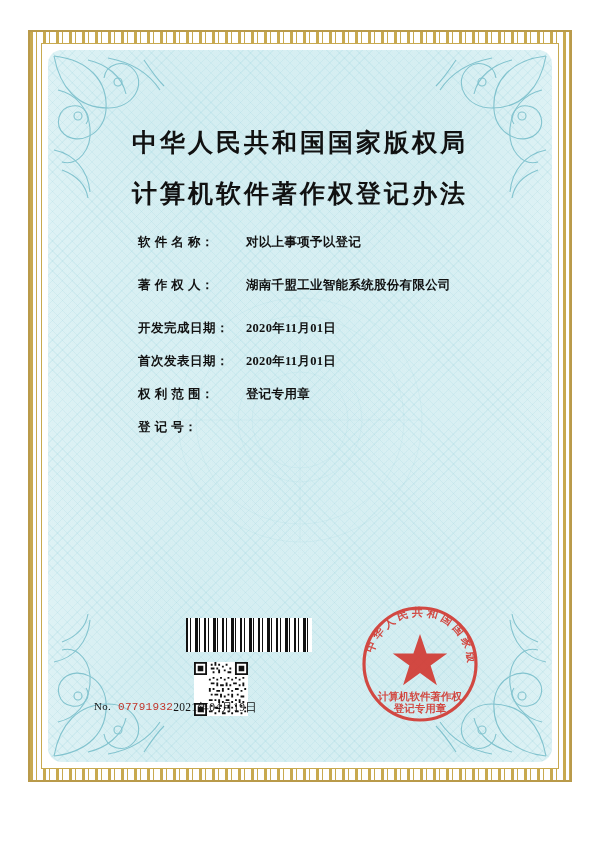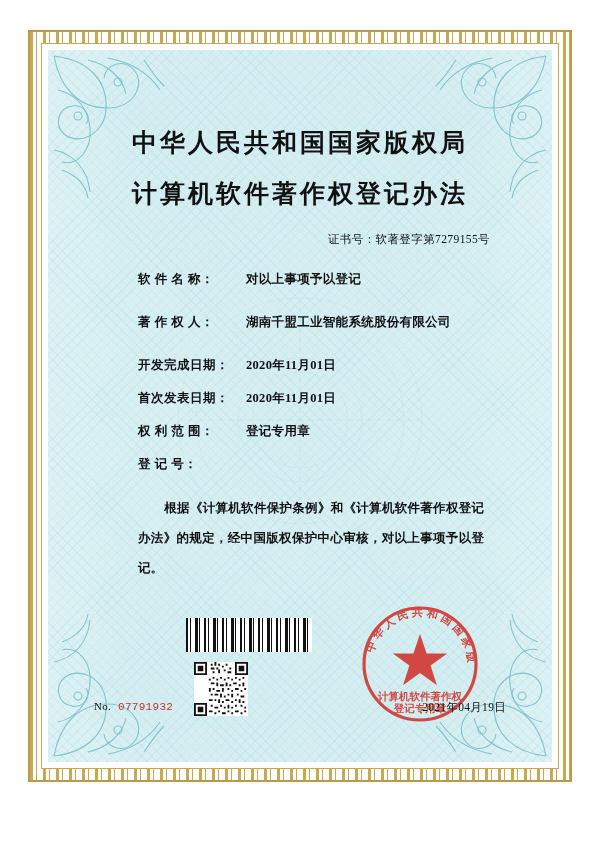--- a/index.html
+++ b/index.html
@@ -60,20 +60,21 @@
     bottom: 20px;
     background:
       radial-gradient(ellipse at 20% 12%, rgba(140,205,215,0.30), rgba(140,205,215,0) 55%),
       radial-gradient(ellipse at 80% 12%, rgba(140,205,215,0.30), rgba(140,205,215,0) 55%),
       radial-gradient(ellipse at 20% 88%, rgba(140,205,215,0.30), rgba(140,205,215,0) 55%),
       radial-gradient(ellipse at 80% 88%, rgba(140,205,215,0.30), rgba(140,205,215,0) 55%),
       repeating-linear-gradient(45deg, rgba(120,195,210,0.13) 0 1px, rgba(255,255,255,0) 1px 7px),
       repeating-linear-gradient(-45deg, rgba(120,195,210,0.13) 0 1px, rgba(255,255,255,0) 1px 7px),
       linear-gradient(#f2fbfc, #f2fbfc);
     overflow: hidden;
+    border-radius: 14px;
   }
 
   
   .corner {
     position: absolute;
     width: 120px;
     height: 150px;
     opacity: .85;
   }
   .corner.tl { left: 0; top: 0; }
@@ -196,21 +197,20 @@
     height: 128px;
   }
 
   
   .footer {
     position: absolute;
     left: 46px;
     right: 46px;
     top: 650px;
     display: flex;
-    justify-content: space-between;
     font-size: 11.5px;
     color: #111;
     letter-spacing: .3px;
   }
   .footer .no {
     color: #c1342a;
     font-family: "Liberation Mono", "DejaVu Sans Mono", monospace;
     font-size: 11px;
   }
   .footer .no .prefix {
@@ -293,23 +293,20 @@
         <circle cx="130" cy="130" r="48"></circle>
         <path d="M130 8 L130 252 M8 130 L252 130"></path>
       </g>
     </svg>
 
     <div class="content">
 
       <div class="title-main">中华人民共和国国家版权局</div>
       <div class="title-sub">计算机软件著作权登记办法</div>
 
-      <div class="cert-no">
-        <span>证书号：</span><span>软著登字第7279155号</span>
-      </div>
 
       <div class="rows">
 
         <div class="row tall">
           <div class="lab">软 件 名 称：</div>
           <div class="val">
             <span>对以上事项予以登记</span>
           </div>
         </div>
 
@@ -337,23 +334,20 @@
           <div class="lab">权 利 范 围：</div>
           <div class="val">登记专用章</div>
         </div>
 
         <div class="row">
           <div class="lab">登 记 号：</div>
         </div>
 
       </div>
 
-      <div class="para">
-        <span class="indent"></span><span>根据《计算机软件保护条例》和《计算机软件著作权登记办法》的规定，经中国版权保护中心审核，对以上事项予以登记。</span>
-      </div>
 
     </div>
 
     <div class="codes">
       <div class="barcode"></div>
 
       <svg class="qr" viewBox="0 0 29 29">
         <rect width="29" height="29" fill="#fff"></rect>
         <g fill="#111">
           <path d="M0 0h7v7H0z" fill="none"></path>

